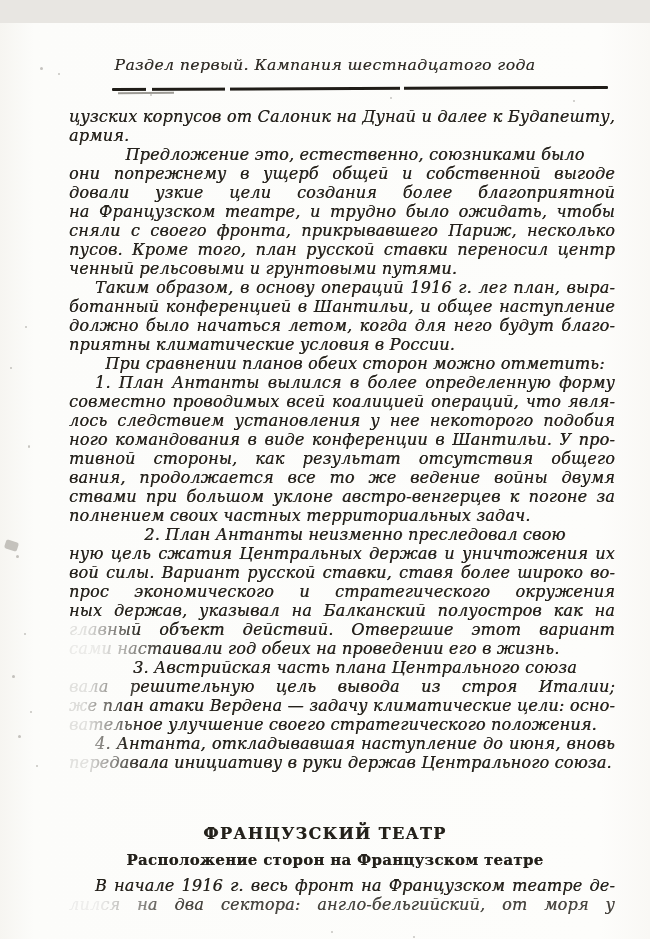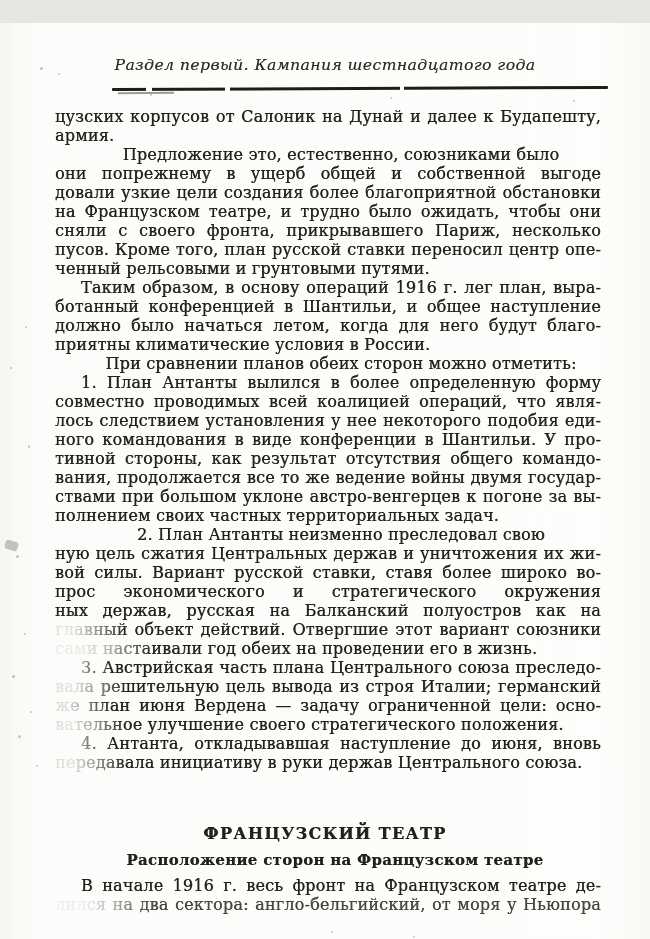--- a/index.html
+++ b/index.html
@@ -17,21 +17,21 @@
   }
   .rule{
     position:absolute;top:64px;left:112px;width:496px;height:2.5px;border-radius:1px;
     transform:rotate(-.25deg);
     background:linear-gradient(90deg,#201d18 0 6.8%,rgba(0,0,0,0) 6.8% 8%,#201d18 8% 22.8%,rgba(0,0,0,0) 22.8% 23.8%,#201d18 23.8% 58%,rgba(0,0,0,0) 58% 58.9%,#201d18 58.9% 100%);
   }
   .rule-accent{
     position:absolute;top:69px;left:118px;width:56px;height:1.5px;
     background:#4d483f;opacity:.55;transform:rotate(-.4deg);
   }
-  .text-block{position:absolute;left:55px;width:546px;}
+  .text-block{position:absolute;left:69px;width:546px;font-style:italic;}
   .block-a{top:84px;}
   .block-b{top:853px;}
   .ln{
     font-size:16px;line-height:19px;height:19px;overflow:hidden;
     letter-spacing:.2px;text-align:left;
     text-shadow:.35px .25px 0 rgba(32,27,20,.75);
   }
   .j{text-align:justify;text-align-last:justify;}
   .ind{padding-left:26px;text-align:center;}
   
@@ -84,26 +84,26 @@
     <div class="ln j">лось следствием установления у нее некоторого подобия еди-</div>
     <div class="ln j">ного командования в виде конференции в Шантильи. У про-</div>
     <div class="ln j">тивной стороны, как результат отсутствия общего командо-</div>
     <div class="ln j">вания, продолжается все то же ведение войны двумя государ-</div>
     <div class="ln j">ствами при большом уклоне австро-венгерцев к погоне за вы-</div>
     <div class="ln">полнением своих частных территориальных задач.</div>
     <div class="ln j ind">2. План Антанты неизменно преследовал свою первоначаль-</div>
     <div class="ln j">ную цель сжатия Центральных держав и уничтожения их жи-</div>
     <div class="ln j">вой силы. Вариант русской ставки, ставя более широко во-</div>
     <div class="ln j">прос экономического и стратегического окружения Централь-</div>
-    <div class="ln j">ных держав, русская на Балканский полуостров как на</div>
+    <div class="ln j">ных держав, указывал на Балканский полуостров как на</div>
     <div class="ln j f40">главный объект действий. Отвергшие этот вариант союзники</div>
     <div class="ln f55">сами настаивали год обеих на проведении его в жизнь.</div>
     <div class="ln j ind f30">3. Австрийская часть плана Центрального союза преследо-</div>
     <div class="ln j f40">вала решительную цель вывода из строя Италии; германский</div>
-    <div class="ln j f30">же план июня Вердена — задачу ограниченной цели: осно-</div>
+    <div class="ln j f30">же план атаки Вердена — задачу климатические цели: осно-</div>
     <div class="ln f40">вательное улучшение своего стратегического положения.</div>
     <div class="ln j ind f30">4. Антанта, откладывавшая наступление до июня, вновь</div>
     <div class="ln f40">передавала инициативу в руки держав Центрального союза.</div>
   </div>
 
   <div class="section-heading">ФРАНЦУЗСКИЙ ТЕАТР</div>
   <div class="subsection-heading">Расположение сторон на Французском театре</div>
 
   <div class="text-block block-b">
     <div class="ln j ind">В начале 1916 г. весь фронт на Французском театре де-</div>

